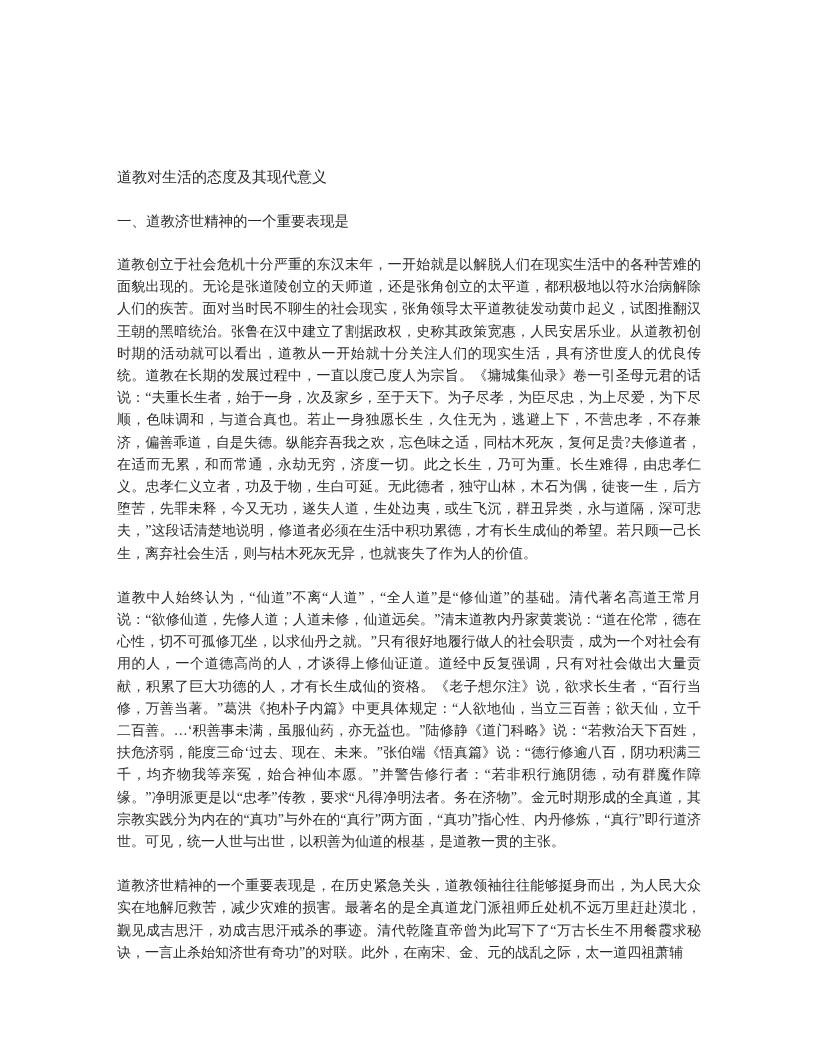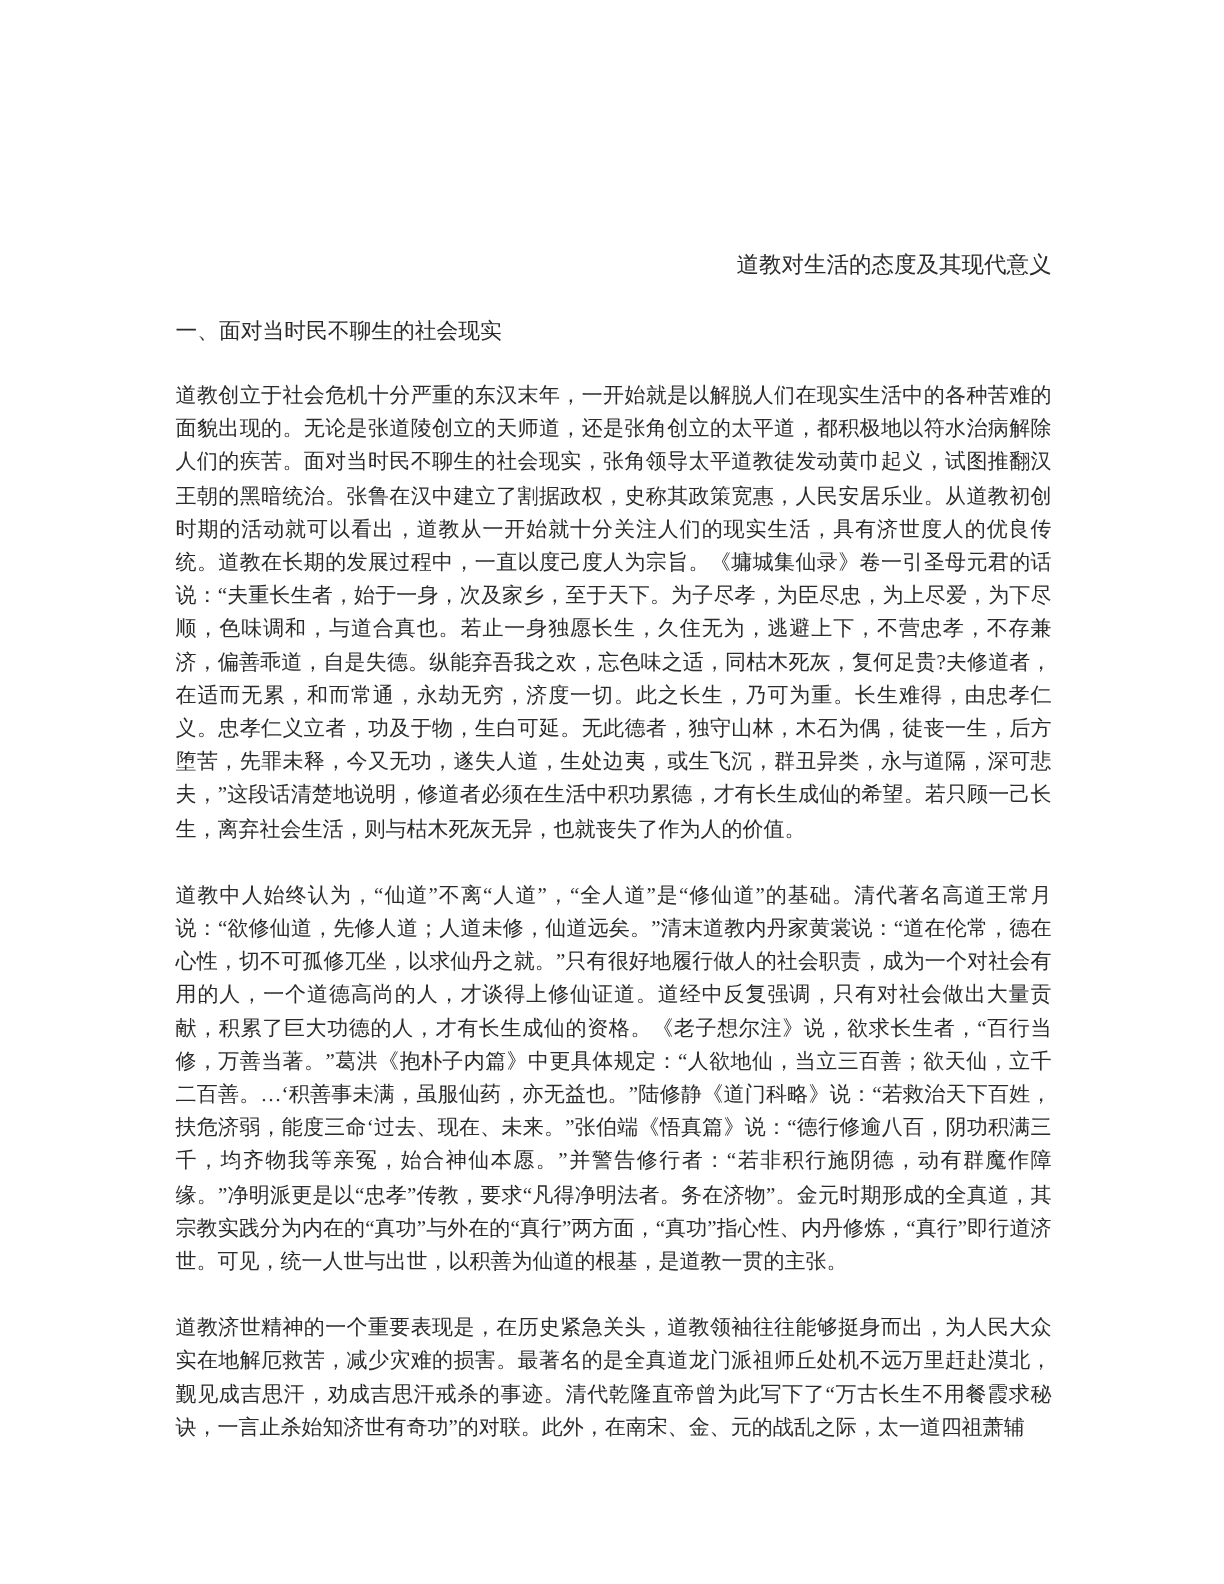--- a/index.html
+++ b/index.html
@@ -20,21 +20,20 @@
     position: absolute;
     left: 117px;
     top: 166px;
     width: 584px;
   }
   .doc-title {
     font-size: 15px;
     line-height: 22px;
     font-weight: normal;
     margin: 0 0 22px 0;
-    text-align: right;
   }
   .doc-paragraph {
     font-size: 14px;
     line-height: 22.2px;
     margin: 0 0 22px 0;
     text-align: justify;
     text-justify: inter-ideograph;
     word-break: break-all;
   }
   .doc-heading {
@@ -48,21 +47,21 @@
   }
 </style>
 </head>
 <body>
 
 <div class="page">
   <div class="content">
     <h1 class="doc-title">道教对生活的态度及其现代意义</h1>
 
 
-    <h2 class="doc-heading">一、面对当时民不聊生的社会现实</h2>
+    <h2 class="doc-heading">一、道教济世精神的一个重要表现是</h2>
 
     <p class="doc-paragraph">道教创立于社会危机十分严重的东汉末年，一开始就是以解脱人们在现实生活中的各种苦难的面貌出现的。无论是张道陵创立的天师道，还是张角创立的太平道，都积极地以符水治病解除人们的疾苦。面对当时民不聊生的社会现实，张角领导太平道教徒发动黄巾起义，试图推翻汉王朝的黑暗统治。张鲁在汉中建立了割据政权，史称其政策宽惠，人民安居乐业。从道教初创时期的活动就可以看出，道教从一开始就十分关注人们的现实生活，具有济世度人的优良传统。道教在长期的发展过程中，一直以度己度人为宗旨。《墉城集仙录》卷一引圣母元君的话说：“夫重长生者，始于一身，次及家乡，至于天下。为子尽孝，为臣尽忠，为上尽爱，为下尽顺，色味调和，与道合真也。若止一身独愿长生，久住无为，逃避上下，不营忠孝，不存兼济，偏善乖道，自是失德。纵能弃吾我之欢，忘色味之适，同枯木死灰，复何足贵?夫修道者，在适而无累，和而常通，永劫无穷，济度一切。此之长生，乃可为重。长生难得，由忠孝仁义。忠孝仁义立者，功及于物，生白可延。无此德者，独守山林，木石为偶，徒丧一生，后方堕苦，先罪未释，今又无功，遂失人道，生处边夷，或生飞沉，群丑异类，永与道隔，深可悲夫，”这段话清楚地说明，修道者必须在生活中积功累德，才有长生成仙的希望。若只顾一己长生，离弃社会生活，则与枯木死灰无异，也就丧失了作为人的价值。</p>
 
     <p class="doc-paragraph">道教中人始终认为，“仙道”不离“人道”，“全人道”是“修仙道”的基础。清代著名高道王常月说：“欲修仙道，先修人道；人道未修，仙道远矣。”清末道教内丹家黄裳说：“道在伦常，德在心性，切不可孤修兀坐，以求仙丹之就。”只有很好地履行做人的社会职责，成为一个对社会有用的人，一个道德高尚的人，才谈得上修仙证道。道经中反复强调，只有对社会做出大量贡献，积累了巨大功德的人，才有长生成仙的资格。《老子想尔注》说，欲求长生者，“百行当修，万善当著。”葛洪《抱朴子内篇》中更具体规定：“人欲地仙，当立三百善；欲天仙，立千二百善。…‘积善事未满，虽服仙药，亦无益也。”陆修静《道门科略》说：“若救治天下百姓，扶危济弱，能度三命‘过去、现在、未来。”张伯端《悟真篇》说：“德行修逾八百，阴功积满三千，均齐物我等亲冤，始合神仙本愿。”并警告修行者：“若非积行施阴德，动有群魔作障缘。”净明派更是以“忠孝”传教，要求“凡得净明法者。务在济物”。金元时期形成的全真道，其宗教实践分为内在的“真功”与外在的“真行”两方面，“真功”指心性、内丹修炼，“真行”即行道济世。可见，统一人世与出世，以积善为仙道的根基，是道教一贯的主张。</p>
 
     <p class="doc-paragraph">道教济世精神的一个重要表现是，在历史紧急关头，道教领袖往往能够挺身而出，为人民大众实在地解厄救苦，减少灾难的损害。最著名的是全真道龙门派祖师丘处机不远万里赶赴漠北，觐见成吉思汗，劝成吉思汗戒杀的事迹。清代乾隆直帝曾为此写下了“万古长生不用餐霞求秘诀，一言止杀始知济世有奇功”的对联。此外，在南宋、金、元的战乱之际，太一道四祖萧辅</p>
   </div>
 </div>
 
 </body></html>

